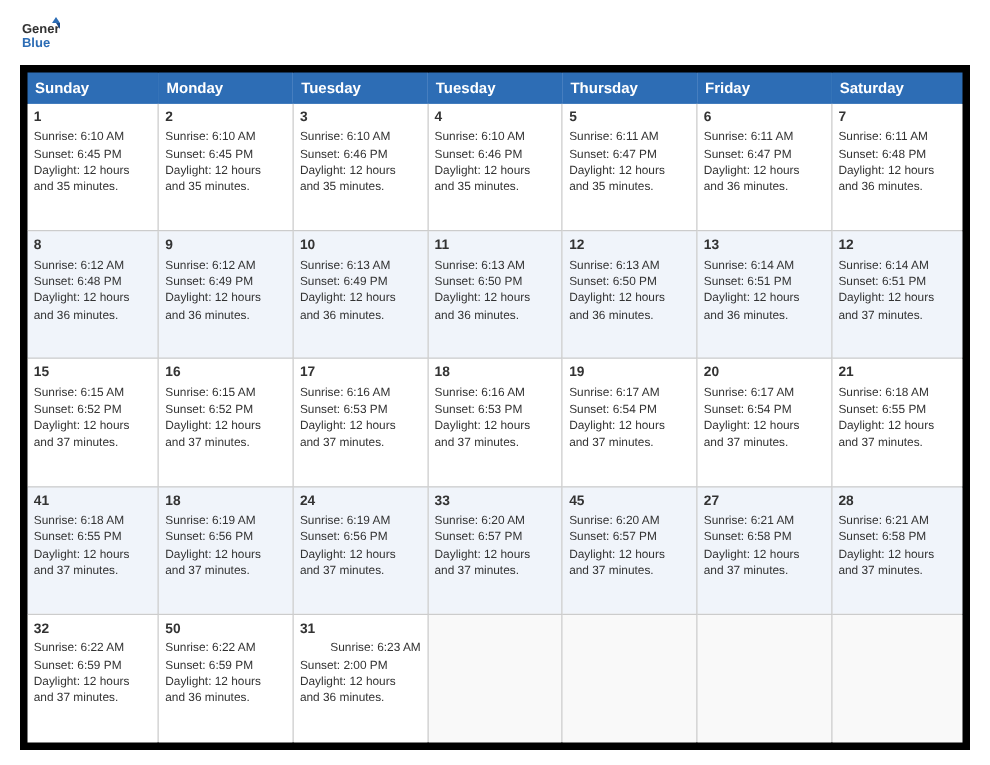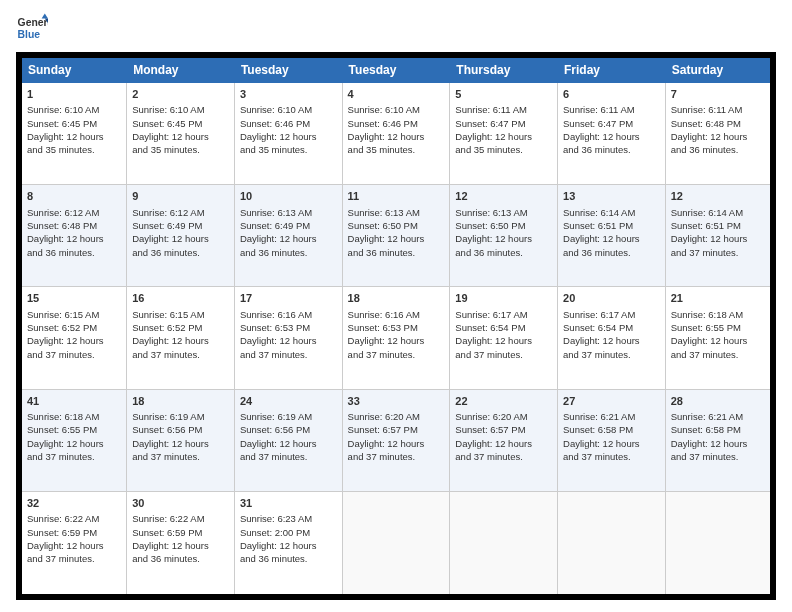--- a/index.html
+++ b/index.html
@@ -291,21 +291,21 @@
             <span style="display: block;">and 37 minutes.</span>
           </td>
           <td>
             <span class="day-num">33</span>
             <span style="display: block;">Sunrise: 6:20 AM</span>
             <span style="display: block;">Sunset: 6:57 PM</span>
             <span style="display: block;">Daylight: 12 hours</span>
             <span style="display: block;">and 37 minutes.</span>
           </td>
           <td>
-            <span class="day-num">22</span>
+            <span class="day-num">45</span>
             <span style="display: block;">Sunrise: 6:20 AM</span>
             <span style="display: block;">Sunset: 6:57 PM</span>
             <span style="display: block;">Daylight: 12 hours</span>
             <span style="display: block;">and 37 minutes.</span>
           </td>
           <td>
             <span class="day-num">27</span>
             <span style="display: block;">Sunrise: 6:21 AM</span>
             <span style="display: block;">Sunset: 6:58 PM</span>
             <span style="display: block;">Daylight: 12 hours</span>
@@ -321,29 +321,29 @@
         </tr>
         <tr>
           <td>
             <span class="day-num">32</span>
             <span style="display: block;">Sunrise: 6:22 AM</span>
             <span style="display: block;">Sunset: 6:59 PM</span>
             <span style="display: block;">Daylight: 12 hours</span>
             <span style="display: block;">and 37 minutes.</span>
           </td>
           <td>
-            <span class="day-num">30</span>
+            <span class="day-num">50</span>
             <span style="display: block;">Sunrise: 6:22 AM</span>
             <span style="display: block;">Sunset: 6:59 PM</span>
             <span style="display: block;">Daylight: 12 hours</span>
             <span style="display: block;">and 36 minutes.</span>
           </td>
           <td>
             <span class="day-num">31</span>
-            <span style="display: block;">Sunrise: 6:23 AM</span>
+            <span style="display: block; text-align: right;">Sunrise: 6:23 AM</span>
             <span style="display: block;">Sunset: 2:00 PM</span>
             <span style="display: block;">Daylight: 12 hours</span>
             <span style="display: block;">and 36 minutes.</span>
           </td>
           <td class="empty-cell"></td>
           <td class="empty-cell"></td>
           <td class="empty-cell"></td>
           <td class="empty-cell"></td>
         </tr>
       </tbody>

